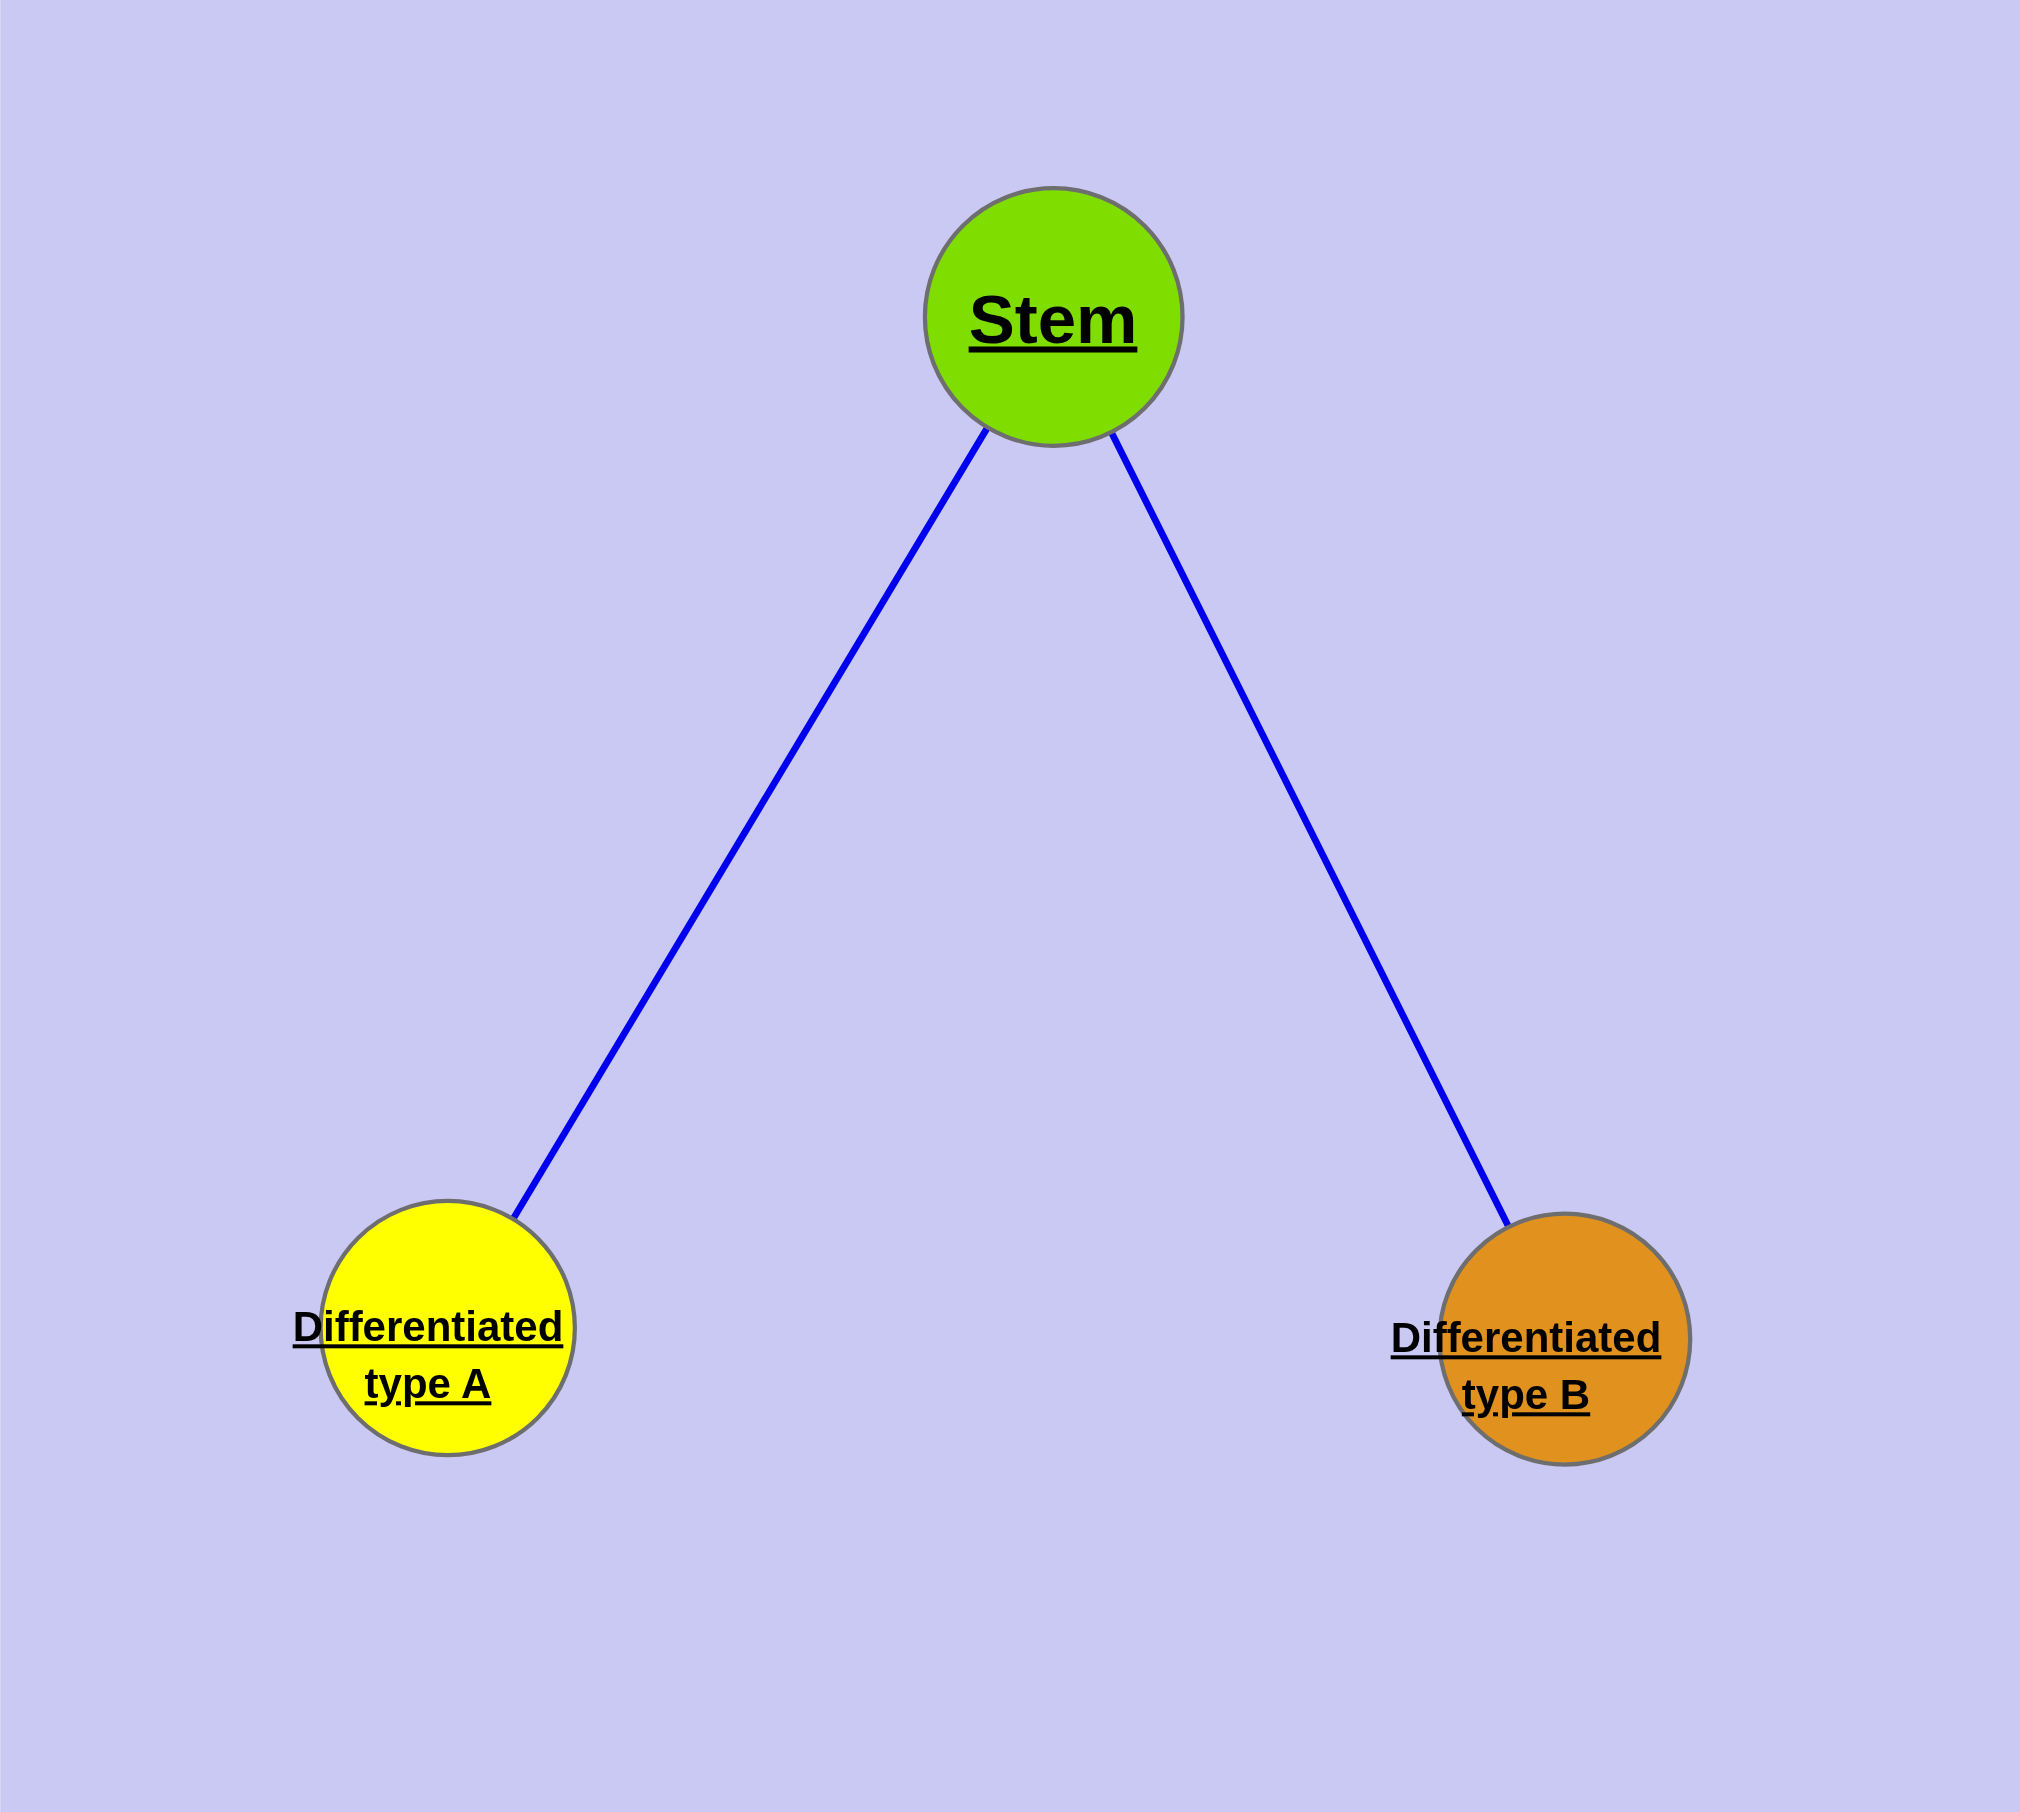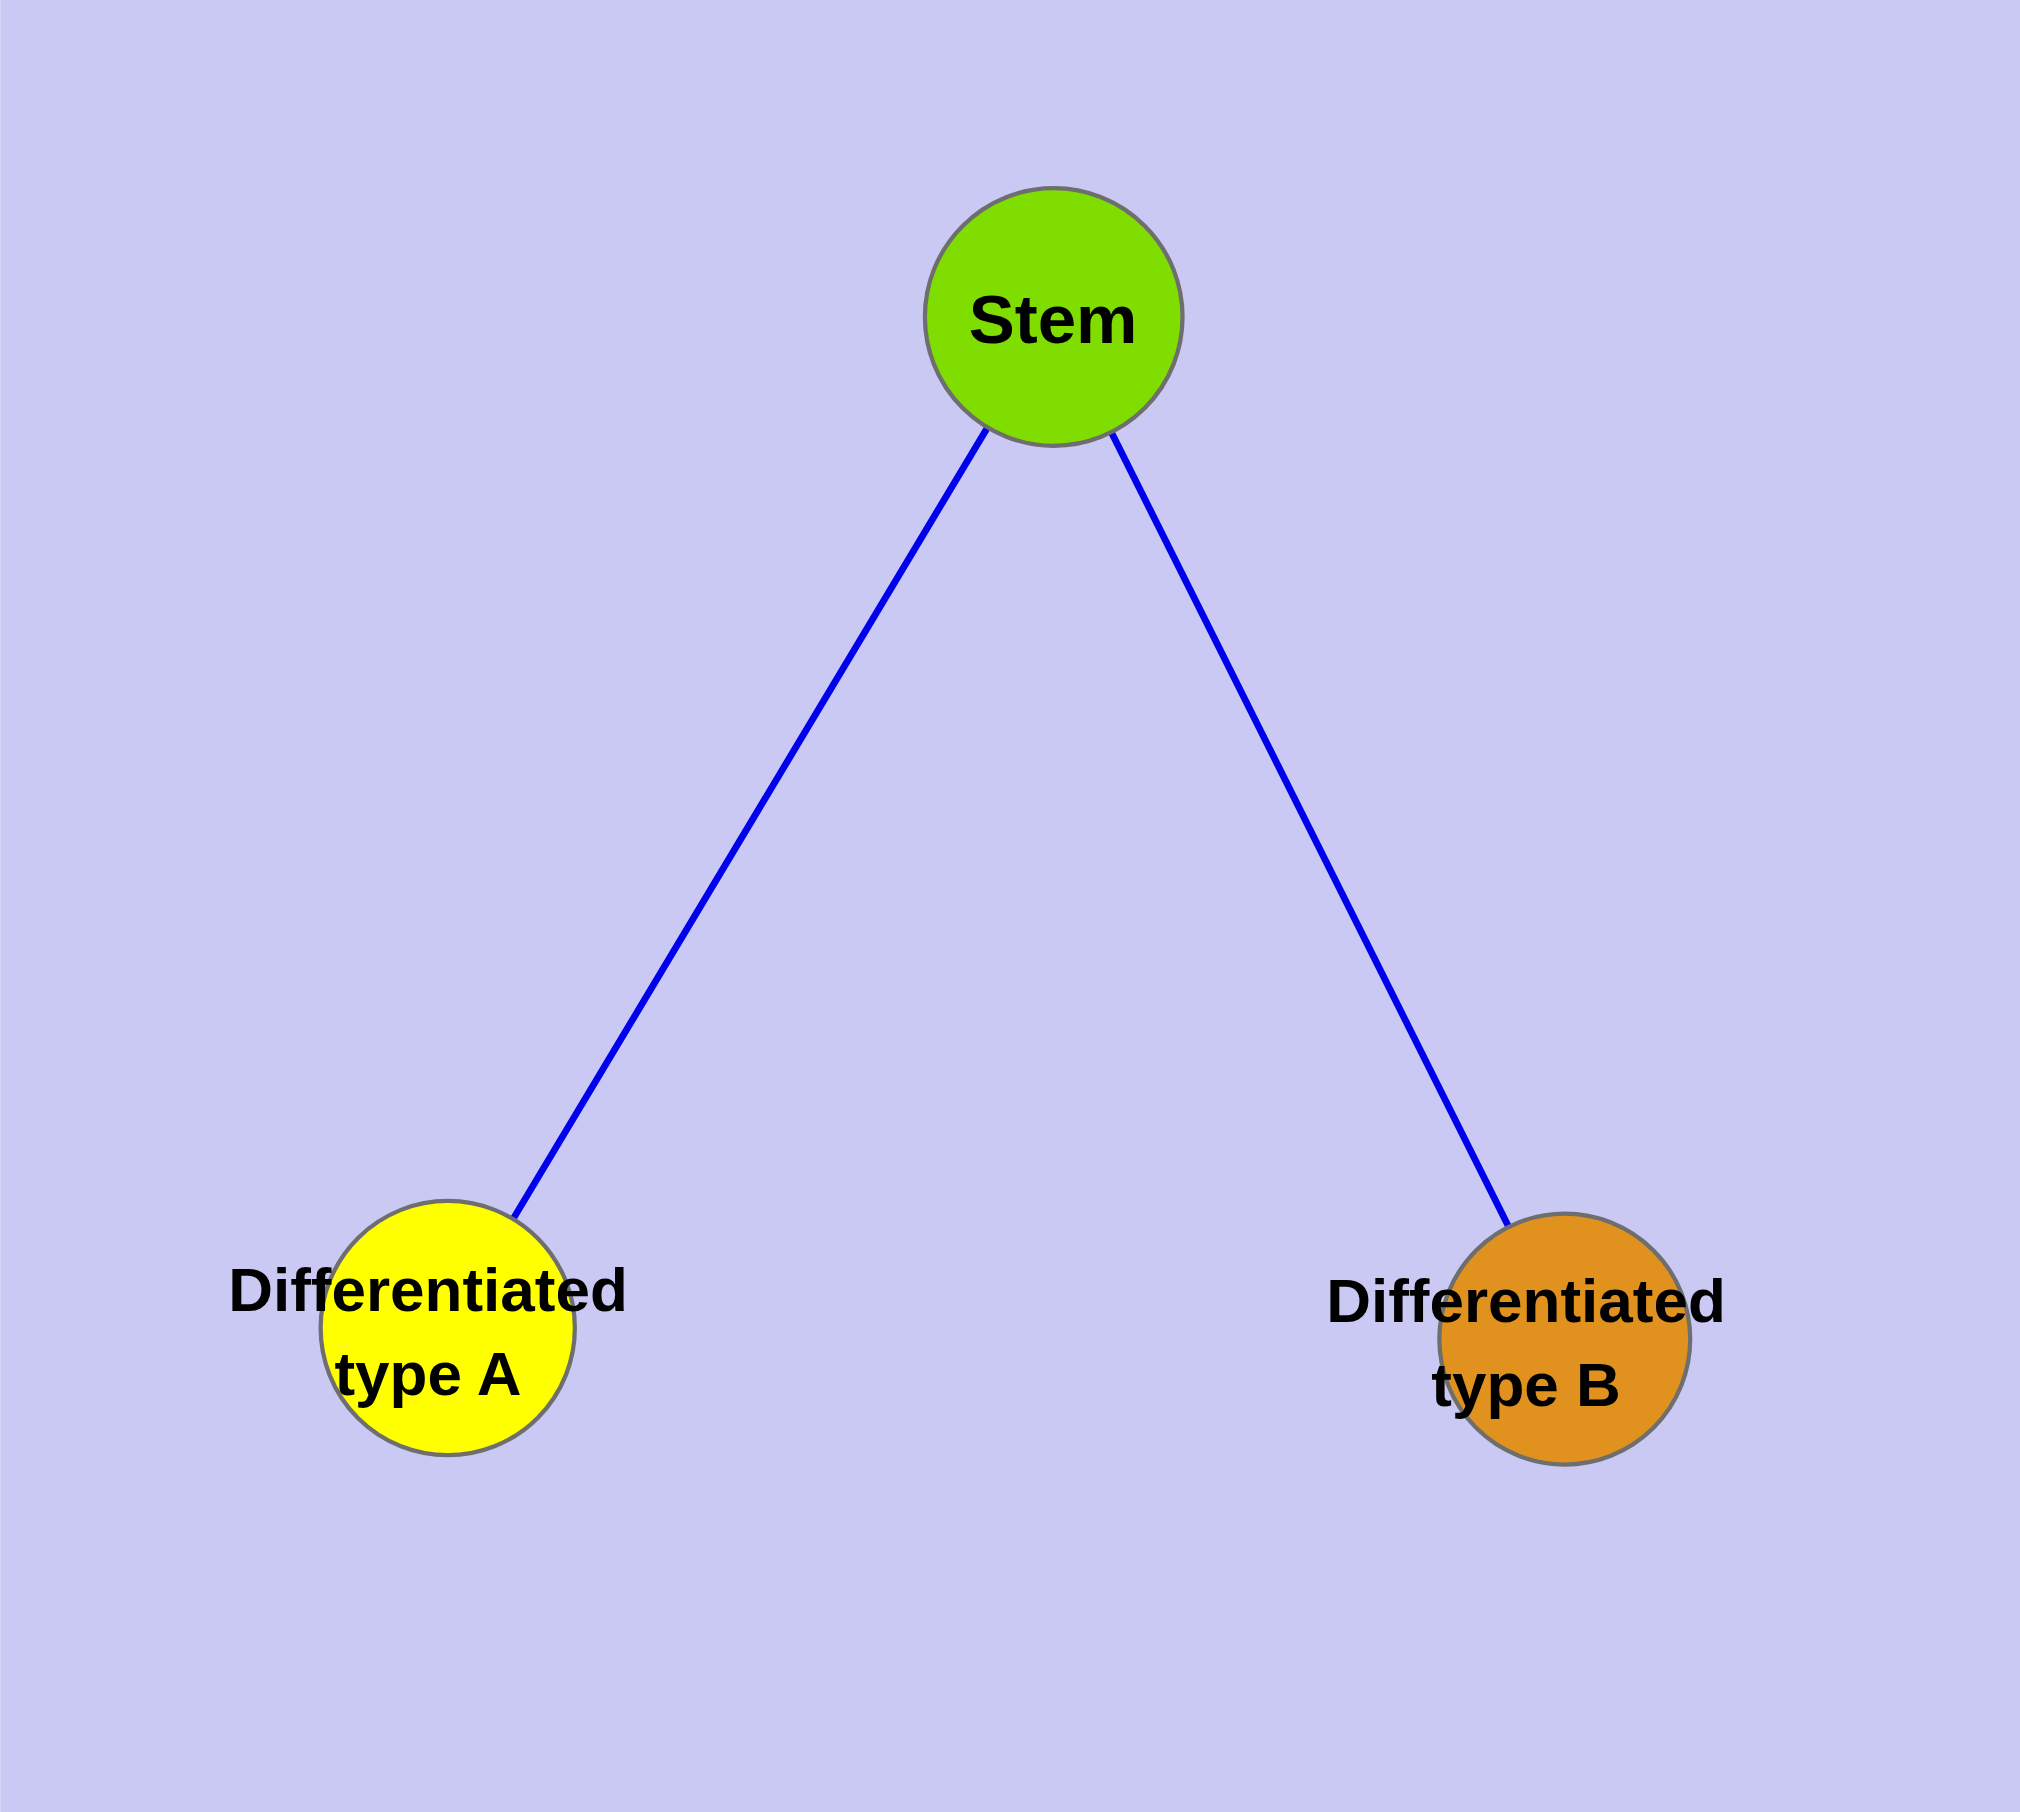--- a/index.html
+++ b/index.html
@@ -26,27 +26,29 @@
   .node-circle {
     stroke-width: 5;
   }
   .node-label {
     position: absolute;
     transform: translate(-50%, -50%);
     text-align: center;
     font-weight: bold;
     color: #000000;
     white-space: pre-line;
+    text-decoration: underline;
   }
   .stem-label {
     font-size: 69px;
   }
   .diff-label {
-    font-size: 62px;
+    font-size: 42px;
     line-height: 1.35;
+    margin-top: 24px;
   }
 </style>
 </head>
 <body>
 
 <svg id="canvas" viewBox="0 0 2384 2138" width="2021" height="1812">
 
   <rect x="0" y="0" width="2384" height="2138" fill="#c9c9f4"></rect>
 
   <line class="edge" x1="1243" y1="374" x2="528" y2="1567" stroke="#0000ee"></line>

